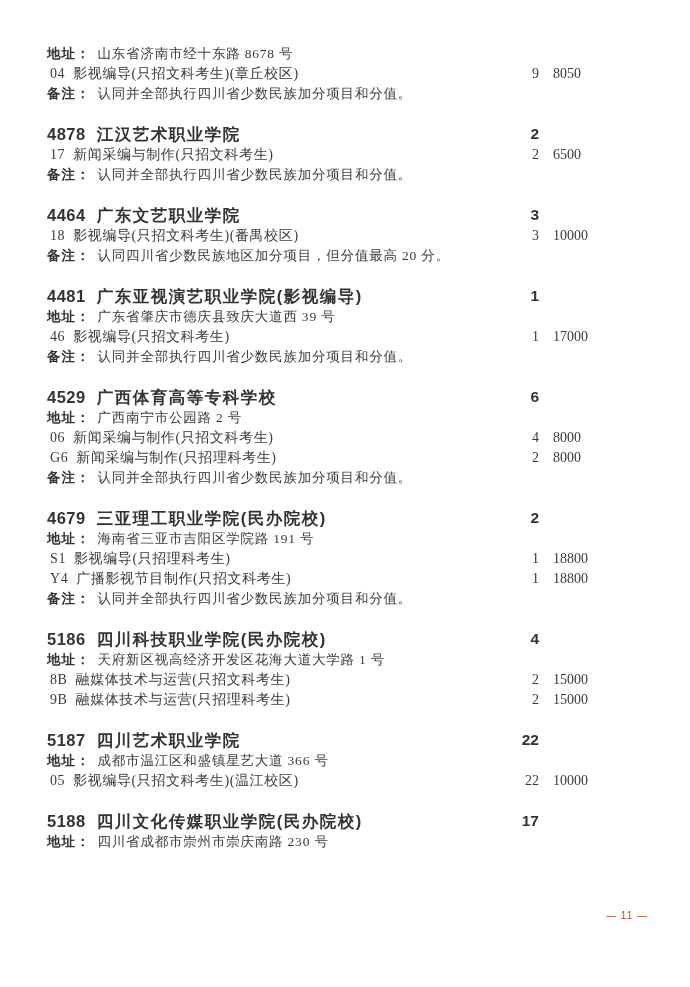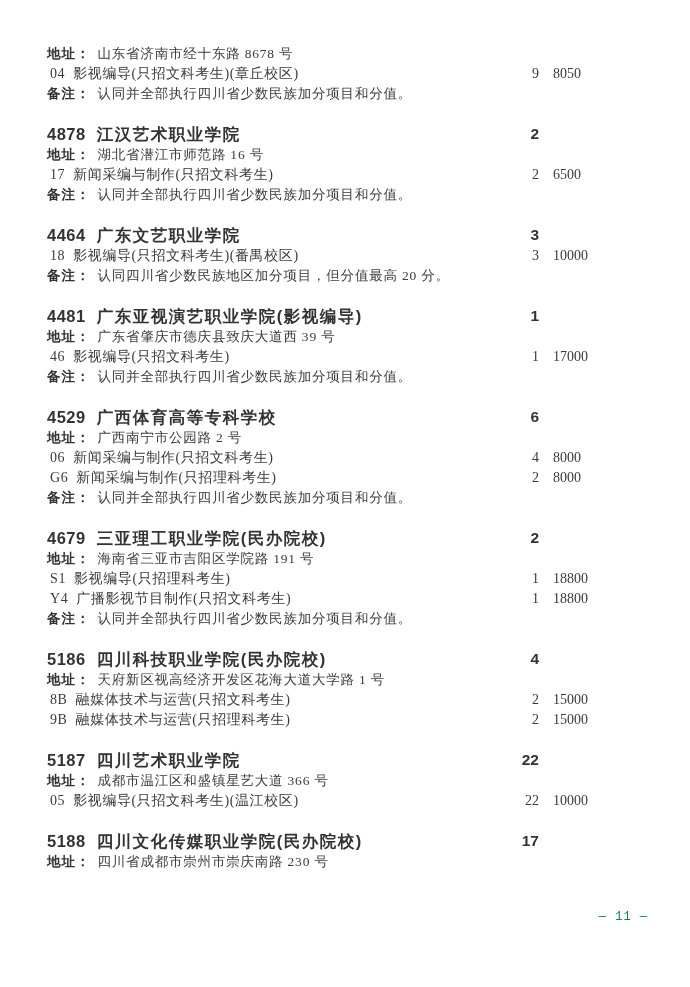--- a/index.html
+++ b/index.html
@@ -45,24 +45,24 @@
   }
   .row.school .count {
     font-size: 15.5px;
     font-family: "Liberation Sans", "DejaVu Sans", sans-serif;
   }
   .fee { position: absolute; left: 506px; letter-spacing: 0; }
 
   .footer {
     position: absolute;
     top: 910px; right: 42px;
-    font-size: 12px;
-    color: #15803d;
+    font-size: 10px;
+    color: #c2410c;
     letter-spacing: 1px;
-    font-family: Liberation Mono, monospace;
+    font-family: Liberation Sans, sans-serif;
   }
 </style>
 </head>
 <body>
 
 <div class="page">
   <main class="content" id="sections">
   <section class="block first">
 
     <div class="row addr">
@@ -78,23 +78,20 @@
     <div class="row note">
       <span class="label">备注：</span><span class="kai">认同并全部执行四川省少数民族加分项目和分值。</span>
     </div>
   </section>
 
   <section class="block">
     <div class="row school">
       <span class="code">4878</span><span class="name">江汉艺术职业学院</span>
       <span class="count">2</span>
     </div>
-    <div class="row addr">
-      <span class="label">地址：</span><span class="kai">湖北省潜江市师范路 16 号</span>
-    </div>
     <div class="majors">
   <div class="row major">
     <span class="mcode">17</span><span class="mname">新闻采编与制作(只招文科考生)</span>
     <span class="count">2</span>
     <span class="fee">6500</span>
   </div>
 </div>
     <div class="row note">
       <span class="label">备注：</span><span class="kai">认同并全部执行四川省少数民族加分项目和分值。</span>
     </div>

